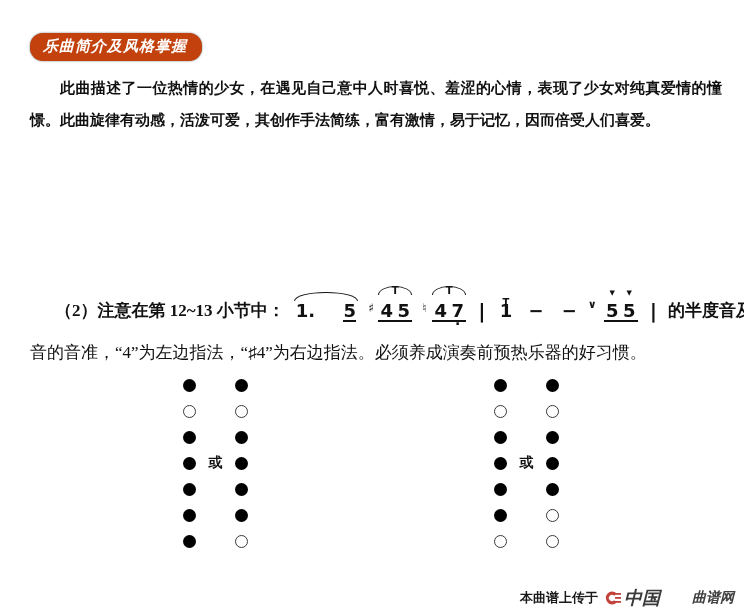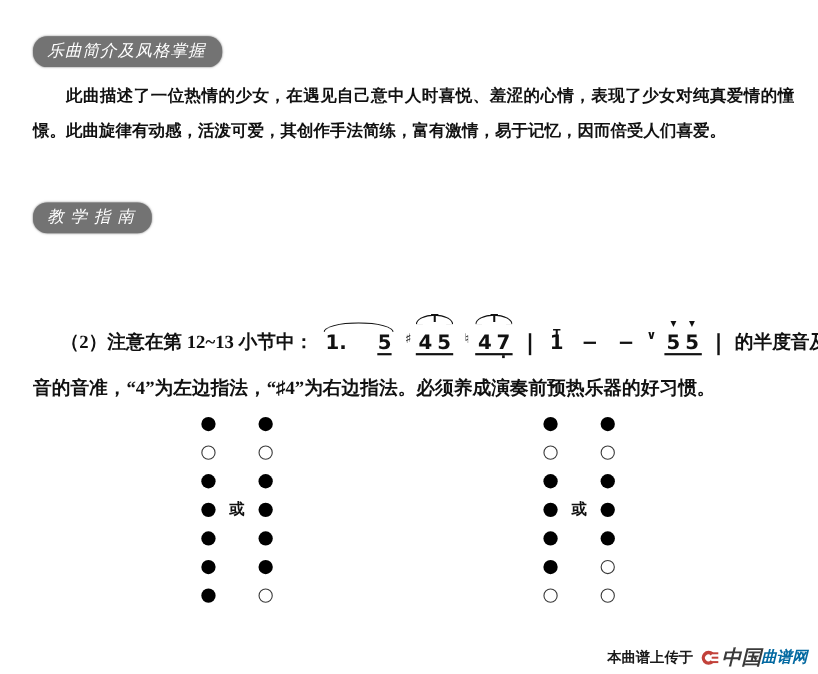--- a/index.html
+++ b/index.html
@@ -8,23 +8,23 @@
     width:744px;height:613px;
     background:#ffffff;
     margin:0 auto;
     font-family:"Liberation Serif","DejaVu Serif",serif;
     color:#111;
     overflow:hidden;
   }
   
   .badge{
     position:absolute;left:30px;
-    background:#737373;color:#fff;
+    background:#c2410c;color:#fff;
     font-family:"Liberation Sans","DejaVu Sans",sans-serif;
-    font-weight:normal;font-style:italic;
+    font-weight:bold;font-style:italic;
     font-size:15px;letter-spacing:1px;
     padding:4px 15px 5px 13px;
     border-radius:13px;
     box-shadow:0 0 2px rgba(0,0,0,.6);
     white-space:nowrap;
   }
   .badge-intro{top:33px;}
   .badge-guide{top:184px;}
   
   .para{
@@ -37,21 +37,21 @@
   .para-guide1{top:224px;text-indent:1.5em;}
   .guide2-line1{
     position:absolute;left:30px;top:292px;width:700px;
     display:flex;align-items:baseline;
     padding-left:25px;box-sizing:border-box;
     font-size:17px;line-height:34px;font-weight:600;
     white-space:nowrap;
   }
   .guide2-line2{
     position:absolute;left:30px;top:338px;width:692px;
-    font-size:17px;line-height:30px;font-weight:700;
+    font-size:17px;line-height:30px;font-weight:400;
   }
   
   .notation{
     display:inline-flex;align-items:baseline;
     font-family:"DejaVu Sans","Liberation Sans",sans-serif;
     font-weight:bold;font-size:18px;
     margin:0 4px;position:relative;top:1px;
   }
   .ng{position:relative;display:inline-flex;align-items:baseline;margin:0 5px;}
   .acc{font-size:12px;font-weight:bold;margin-right:1px;position:relative;top:-5px;width:9px;display:inline-block;}
@@ -110,21 +110,20 @@
 </style>
 </head>
 <body>
 
 <div class="page">
 
   <div class="badge badge-intro">乐曲简介及风格掌握</div>
 
   <div class="para para-intro">此曲描述了一位热情的少女，在遇见自己意中人时喜悦、羞涩的心情，表现了少女对纯真爱情的憧憬。此曲旋律有动感，活泼可爱，其创作手法简练，富有激情，易于记忆，因而倍受人们喜爱。</div>
 
-  <div class="badge badge-guide">教 学 指 南</div>
 
 
   <div class="guide2-line1">
     <span>（2）注意在第 12~13 小节中：</span>
     <span class="notation">
         <span class="ng">
           <span class="notes">
             <span class="note">1.</span>
             <span class="note u" style="margin-left: 26px;">5</span>
           </span>
@@ -307,16 +306,16 @@
     <span class="footer-prefix">本曲谱上传于</span>
     <span class="footer-logo">
       <svg width="19" height="16" viewBox="0 0 19 16">
         <path d="M13.5 3.2 A6.4 6.4 0 1 0 13.5 12.8 L11.2 10.2 A3.1 3.1 0 1 1 11.2 5.8 Z" class="logo-c" fill="#c2413a"></path>
         <rect x="11" y="3" width="7" height="1.8" class="logo-bar" fill="#c2413a"></rect>
         <rect x="12" y="7" width="6" height="1.8" class="logo-bar" fill="#c2413a"></rect>
         <rect x="11" y="11" width="7" height="1.8" class="logo-bar" fill="#c2413a"></rect>
       </svg>
     </span>
     <span class="site-dark">中国</span>
-    <span class="site-red" style="color: #0369a1;">曲谱网</span>
+    <span class="site-red" style="color: #404040; padding-left: 32px;">曲谱网</span>
   </div>
 
 </div>
 
 </body></html>

